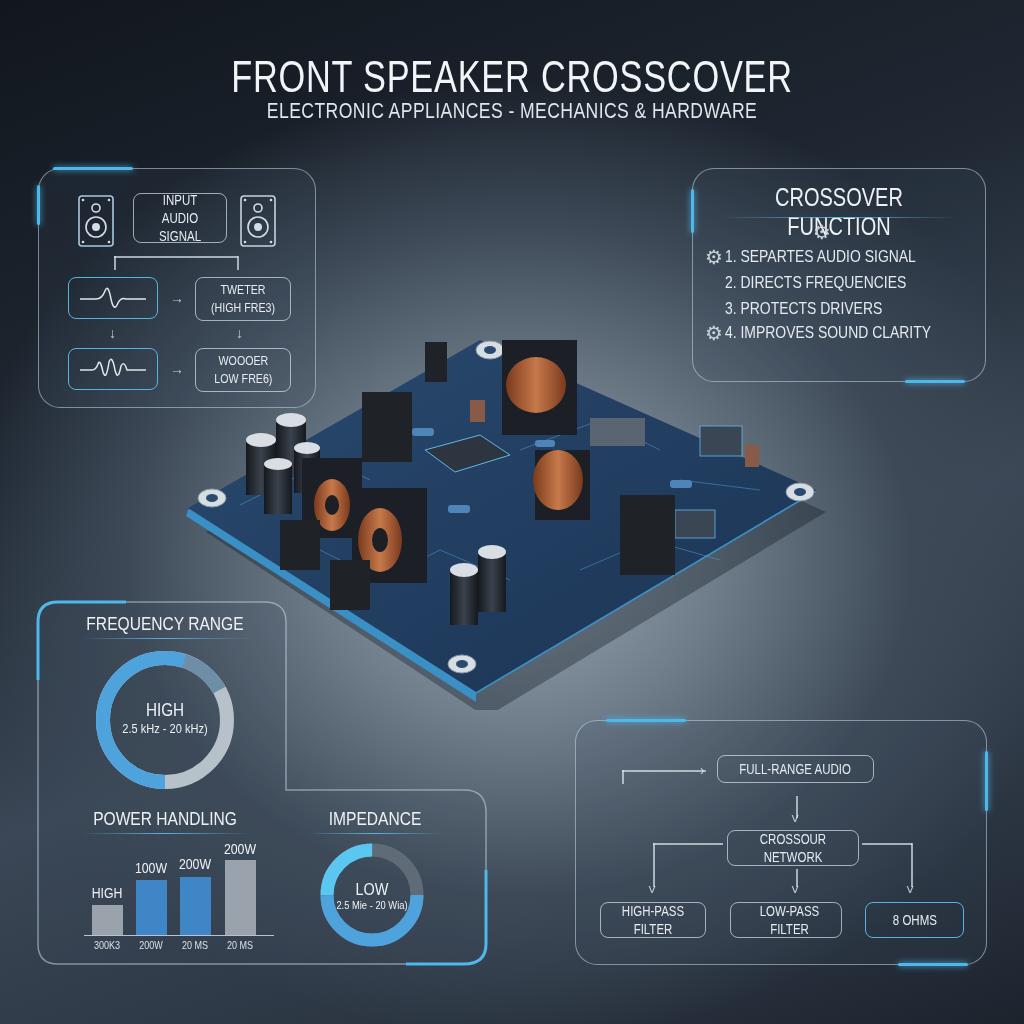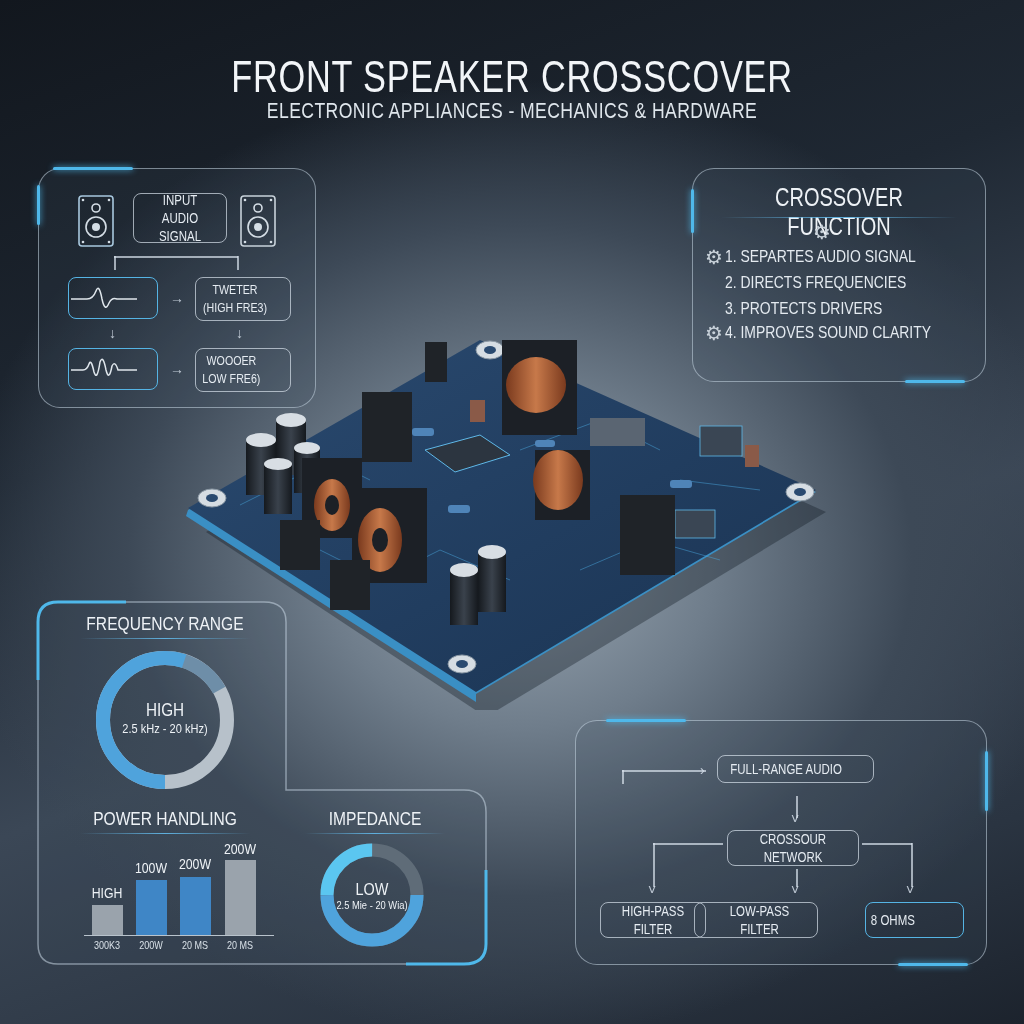--- a/index.html
+++ b/index.html
@@ -29,21 +29,21 @@
       position: absolute;
       border: 1.5px solid rgba(200,215,228,0.55);
       border-radius: 22px;
       background: rgba(60,75,92,0.18);
     }
     .accent-top { position: absolute; height: 3px; background: #4fb8ea; border-radius: 2px; box-shadow: 0 0 6px #4fb8ea; }
     .accent-side { position: absolute; width: 3px; background: #4fb8ea; border-radius: 2px; box-shadow: 0 0 6px #4fb8ea; }
 
     .box {
       position: absolute; border: 1.5px solid rgba(215,225,235,0.7); border-radius: 8px;
-      display: flex; align-items: center; justify-content: flex-start; text-align: center;
+      display: flex; align-items: center; justify-content: center; text-align: center;
       font-size: 14px; line-height: 18px; color: #e6ecf2;
     }
     .box.blue { border-color: #55b4e4; }
     .box span { display: inline-block; transform: scaleX(0.82); white-space: pre-line; }
 
     .line { position: absolute; background: rgba(215,225,235,0.7); }
     .arrow { position: absolute; color: rgba(215,225,235,0.85); font-size: 14px; line-height: 14px; }
 
     
     .cf-title { position: absolute; left: 0; top: 14px; width: 100%; text-align: center; font-size: 25px; color: #eef2f6; transform: scaleX(0.8); }
@@ -301,18 +301,18 @@
 <div class="line" style="left:653px;top:843px;width:1.5px;height:44px;"></div>
 <div class="arrow" style="left:648px;top:883px;">˅</div>
 <div class="line" style="left:796px;top:869px;width:1.5px;height:18px;"></div>
 <div class="arrow" style="left:791px;top:883px;">˅</div>
 <div class="line" style="left:862px;top:843px;width:50px;height:1.5px;"></div>
 <div class="line" style="left:911px;top:843px;width:1.5px;height:44px;"></div>
 <div class="arrow" style="left:906px;top:883px;">˅</div>
 <div class="box" style="left:600px;top:902px;width:106px;height:36px;">
     <span>HIGH-PASS FILTER</span>
   </div>
-<div class="box" style="left:694px;top:902px;width:124px;height:36px;padding-left:7px;">
+<div class="box" style="left:730px;top:902px;width:112px;height:36px;padding-left:7px;">
     <span>LOW-PASS FILTER</span>
   </div>
 <div class="box blue" style="left:865px;top:902px;width:99px;height:36px;">
     <span>8 OHMS</span>
   </div>
 
 </body></html>

